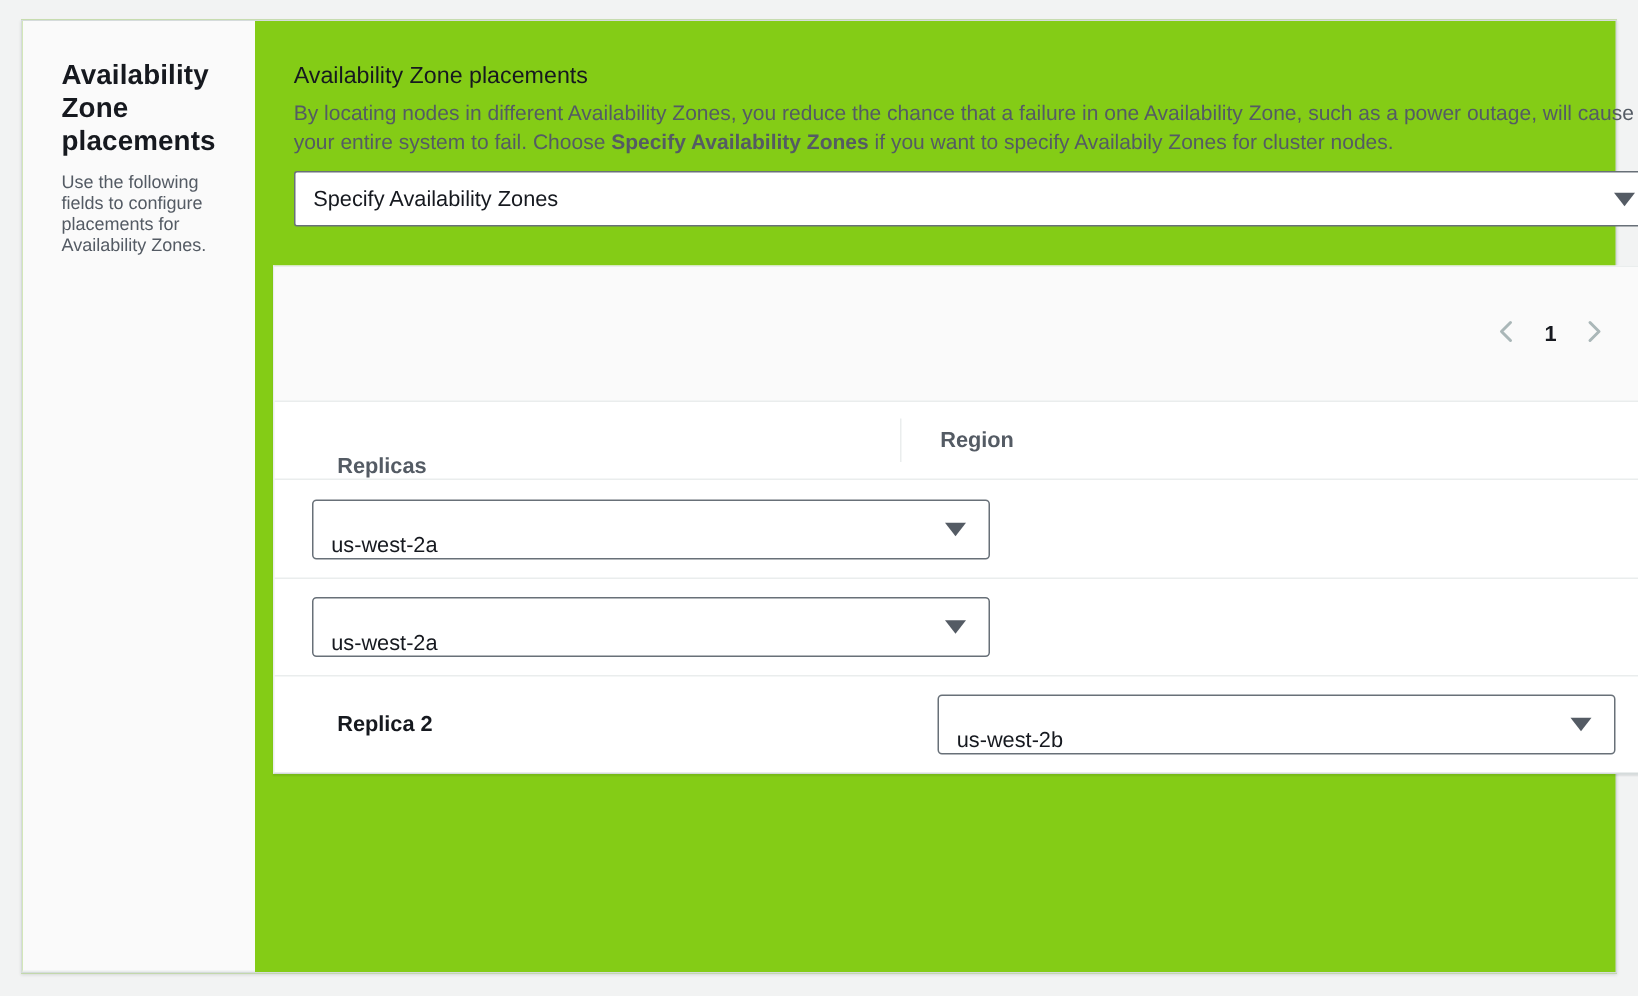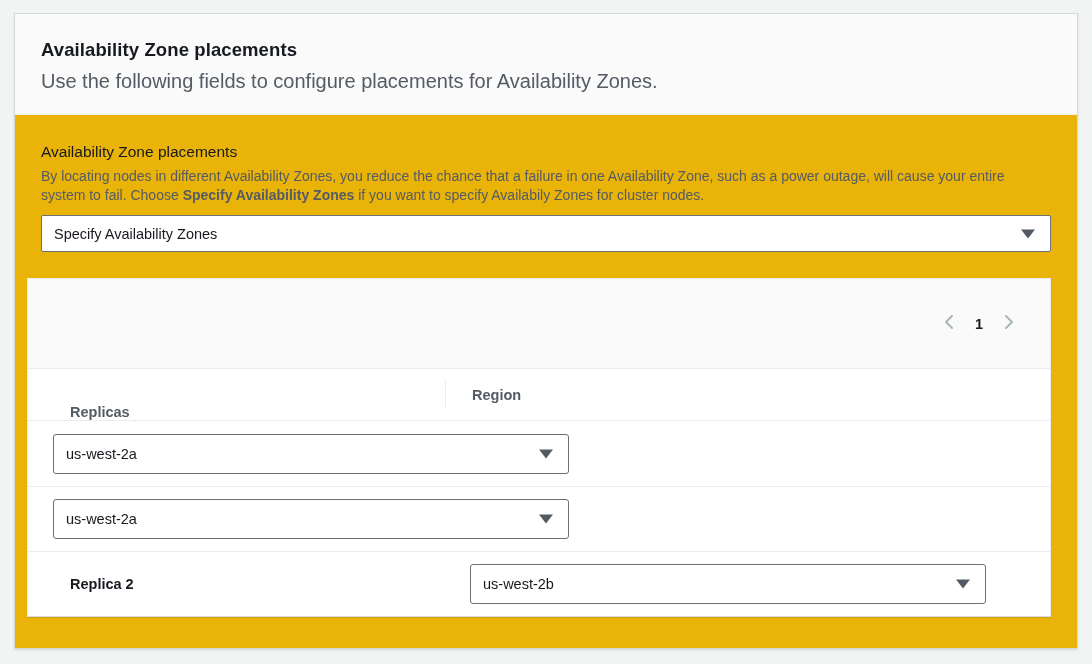--- a/index.html
+++ b/index.html
@@ -5,34 +5,34 @@
   * { margin: 0; padding: 0; box-sizing: border-box; }
   html, body { width: 1092px; height: 664px; }
   body {
     background: #f2f3f3;
     font-family: "Liberation Sans", "DejaVu Sans", sans-serif;
     color: #16191f;
     overflow: hidden;
   }
   .page { padding: 13px 14px 15px 14px; width: 100%; height: 100%; }
   .card {
-    background: #eab308;
+    background: #84cc16;
     border: 1px solid #d5dbdb;
     box-shadow: 0 1px 2px 0 rgba(0,28,36,0.12);
     height: 636px;
     display: flex;
-    flex-direction: column;
+    flex-direction: row;
   }
   .card-header {
     background: #fafafa;
     border-bottom: 1px solid #eaeded;
     padding: 25px 26px 21px 26px;
   }
   .card-title { font-size: 18.5px; font-weight: 700; color: #16191f; letter-spacing: 0.1px; }
-  .card-subtitle { margin-top: 9px; font-size: 20px; color: #545b64; }
+  .card-subtitle { margin-top: 9px; font-size: 12px; color: #545b64; }
   .card-body { padding: 0 26px 24px 26px; flex: 1; }
   .field-label { margin-top: 28px; font-size: 15.5px; color: #16191f; }
   .field-desc {
     margin-top: 6px;
     font-size: 14px;
     line-height: 19px;
     color: #545b64;
     max-width: 1012px;
   }
   .field-desc strong { font-weight: 700; color: #545b64; }
@@ -99,21 +99,21 @@
     content: "";
     position: absolute;
     left: 0; top: 11px; bottom: 11px;
     width: 1px;
     background: #eaeded;
   }
   .tr { display: flex; height: 65px; align-items: center; }
   .tr + .tr { border-top: 1px solid #eaeded; }
   .td-label { width: 417px; padding-left: 42px; font-size: 14.5px; font-weight: 700; color: #16191f; }
   .td-region { flex: 1; padding-left: 25px; padding-right: 28px; }
-  .row-select { height: 40px; width: 516px; border-radius: 3px; }
+  .row-select { height: 40px; width: 452px; border-radius: 3px; align-items: flex-end; }
 </style>
 </head>
 <body>
 
 <div class="page">
   <div class="card">
 
     <div class="card-header">
       <div class="card-title">Availability Zone placements</div>
       <div class="card-subtitle">Use the following fields to configure placements for Availability Zones.</div>

